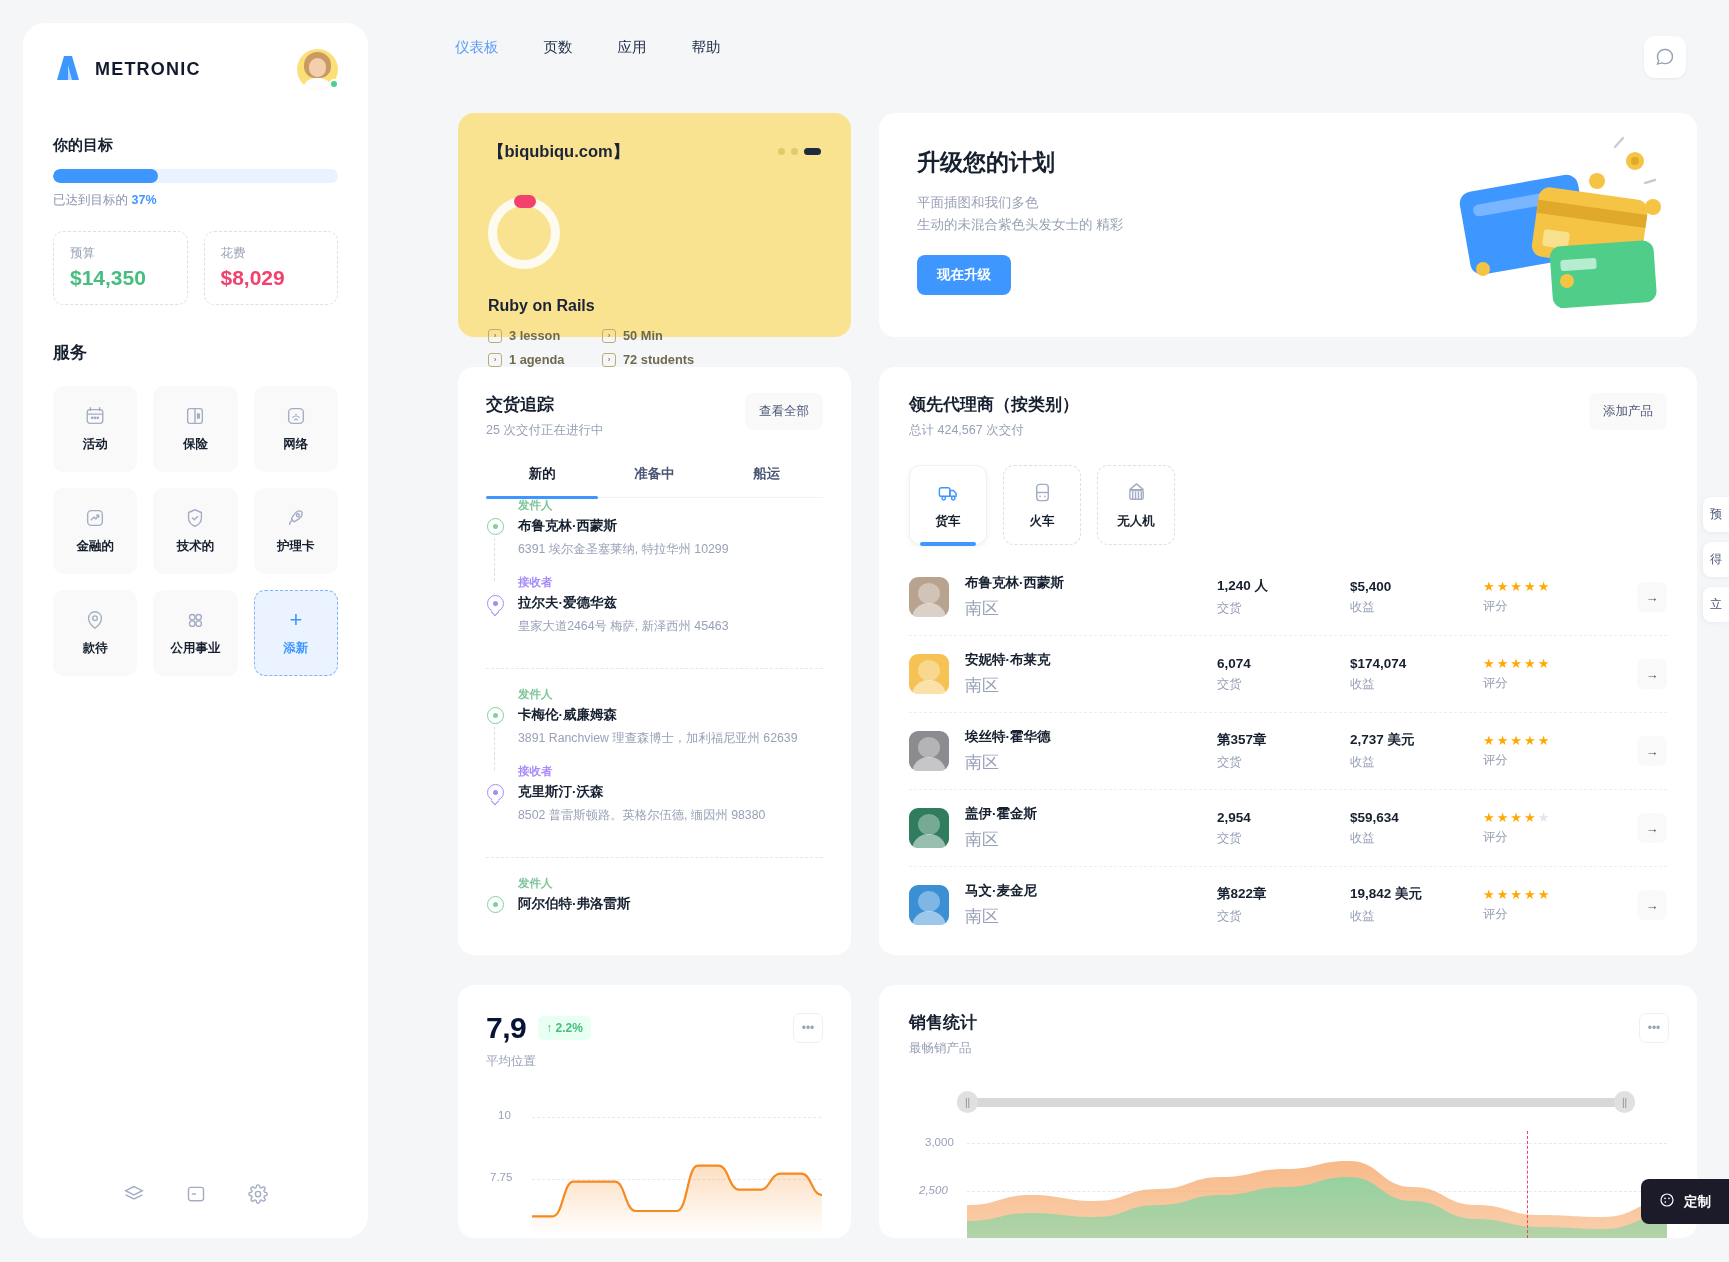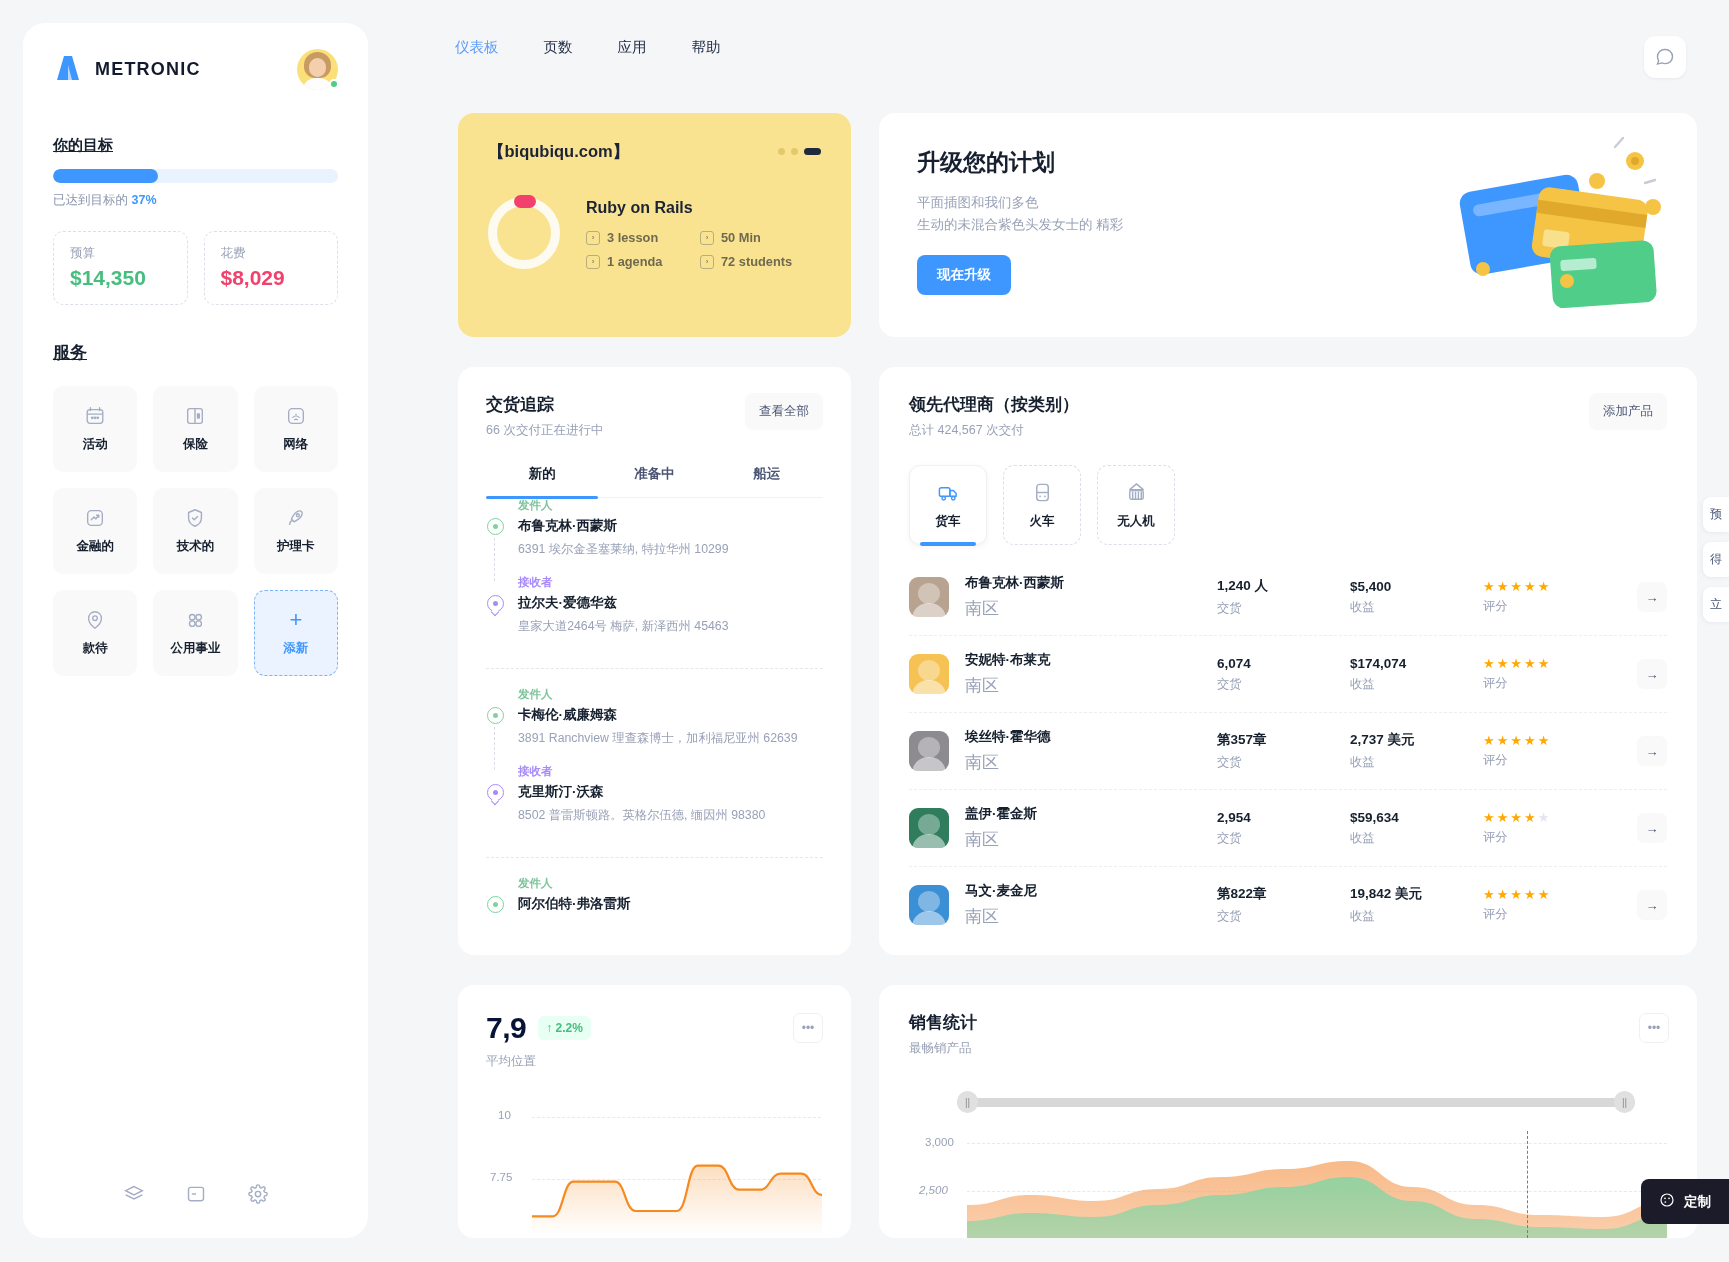--- a/index.html
+++ b/index.html
@@ -25,21 +25,21 @@
   .avatar-wrap { position: relative; width: 41px; height: 41px; }
   .avatar {
     width: 41px; height: 41px; border-radius: 50%;
     background: #fbe07a; overflow: hidden; position: relative;
   }
   .avatar .hair { position:absolute; left:7px; top:3px; width:27px; height:26px; background:#c99a62; border-radius:50% 50% 42% 42%; }
   .avatar .face { position:absolute; left:12px; top:9px; width:17px; height:19px; background:#f3cfae; border-radius:48%; }
   .avatar .body { position:absolute; left:5px; bottom:-2px; width:31px; height:14px; background:#fdfdfd; border-radius:14px 14px 0 0; }
   .dot-online { position:absolute; right:-1px; bottom:1px; width:10px; height:10px; border-radius:50%; background:#50cd89; border:2px solid #fff; }
 
-  .sec-title { font-size: 15px; font-weight: 700; color: #16202f; text-decoration: underline; }
+  .sec-title { font-size: 15px; font-weight: 700; color: #16202f; }
   .goal-title { margin-bottom: 14px; }
   .progress-track { height: 14px; border-radius: 8px; background: #e9f2ff; overflow: hidden; }
   .progress-fill { height: 100%; border-radius: 8px; background: #3e97ff; }
   .goal-caption { font-size: 12.5px; color: #8a94ad; margin-top: 9px; }
   .goal-caption b { color: #3e97ff; font-weight: 600; }
 
   .stat-row { display: flex; gap: 16px; margin-top: 22px; }
   .stat-box {
     flex: 1; border: 1px dashed #dbdfe9; border-radius: 10px;
     padding: 13px 0 14px 16px;
@@ -80,21 +80,21 @@
   .card-h1 { font-size: 17px; font-weight: 700; color: #16202f; }
   .card-sub { font-size: 12.5px; color: #99a1b7; margin-top: 6px; }
 
   
   .course { left: 458px; top: 113px; width: 393px; height: 224px; background: #fae390; border-radius: 16px; padding: 28px 30px; }
   .course-top { display: flex; align-items: flex-start; justify-content: space-between; }
   .course-site { font-size: 16.5px; font-weight: 700; color: #1b2337; }
   .course-dots { display: flex; align-items: center; gap: 6px; padding-top: 7px; }
   .cd { width: 7px; height: 7px; border-radius: 50%; background: #e2c96c; }
   .cd.bar { width: 17px; height: 7px; border-radius: 4px; background: #1f2a3d; }
-  .course-body { display: flex; gap: 26px; margin-top: 34px; }
+  .course-body { display: flex; gap: 26px; margin-top: 34px; flex-direction: column; }
   .ring { position: relative; width: 72px; height: 72px; flex: none; }
   .ring-base { position:absolute; inset:0; border-radius:50%; border: 9px solid #fdfbf0; }
   .ring-pin { position: absolute; left: 26px; top: -2px; width: 22px; height: 13px; border-radius: 8px; background: #f1416c; }
   .course-title { font-size: 16px; font-weight: 700; color: #1b2337; margin-top: 2px; }
   .meta-grid { display: grid; grid-template-columns: 100px 1fr; gap: 9px 14px; margin-top: 13px; }
   .meta { display: flex; align-items: center; gap: 7px; font-size: 12.8px; color: #6f6a4f; font-weight: 600; }
   .meta .mbox { width: 14px; height: 14px; border-radius: 3px; border: 1.3px solid #b9ad7d; display:flex; align-items:center; justify-content:center; font-size: 8px; color:#8c8463; }
 
   
   .upgrade { left: 879px; top: 113px; width: 818px; height: 224px; padding: 34px 38px; overflow: hidden; }
@@ -441,21 +441,21 @@
         <path d="M168 16 l8 -9" stroke="#c9ccd6" stroke-width="2.4" stroke-linecap="round" fill="none"></path>
         <path d="M198 52 l10 -3" stroke="#c9ccd6" stroke-width="2.4" stroke-linecap="round" fill="none"></path>
       </svg>
     </div>
   </section>
 
   <section class="card delivery">
     <div class="dl-head">
       <div>
         <div class="card-h1">交货追踪</div>
-        <div class="card-sub">66 次交付正在进行中</div>
+        <div class="card-sub">25 次交付正在进行中</div>
       </div>
       <button class="view-all">查看全部</button>
     </div>
     <div class="tabs" id="dlTabs">
         <div class="tab active">新的</div>
         <div class="tab">准备中</div>
         <div class="tab">船运</div>
       </div>
     <div class="track" id="trackList">
         <div class="trk-group">

